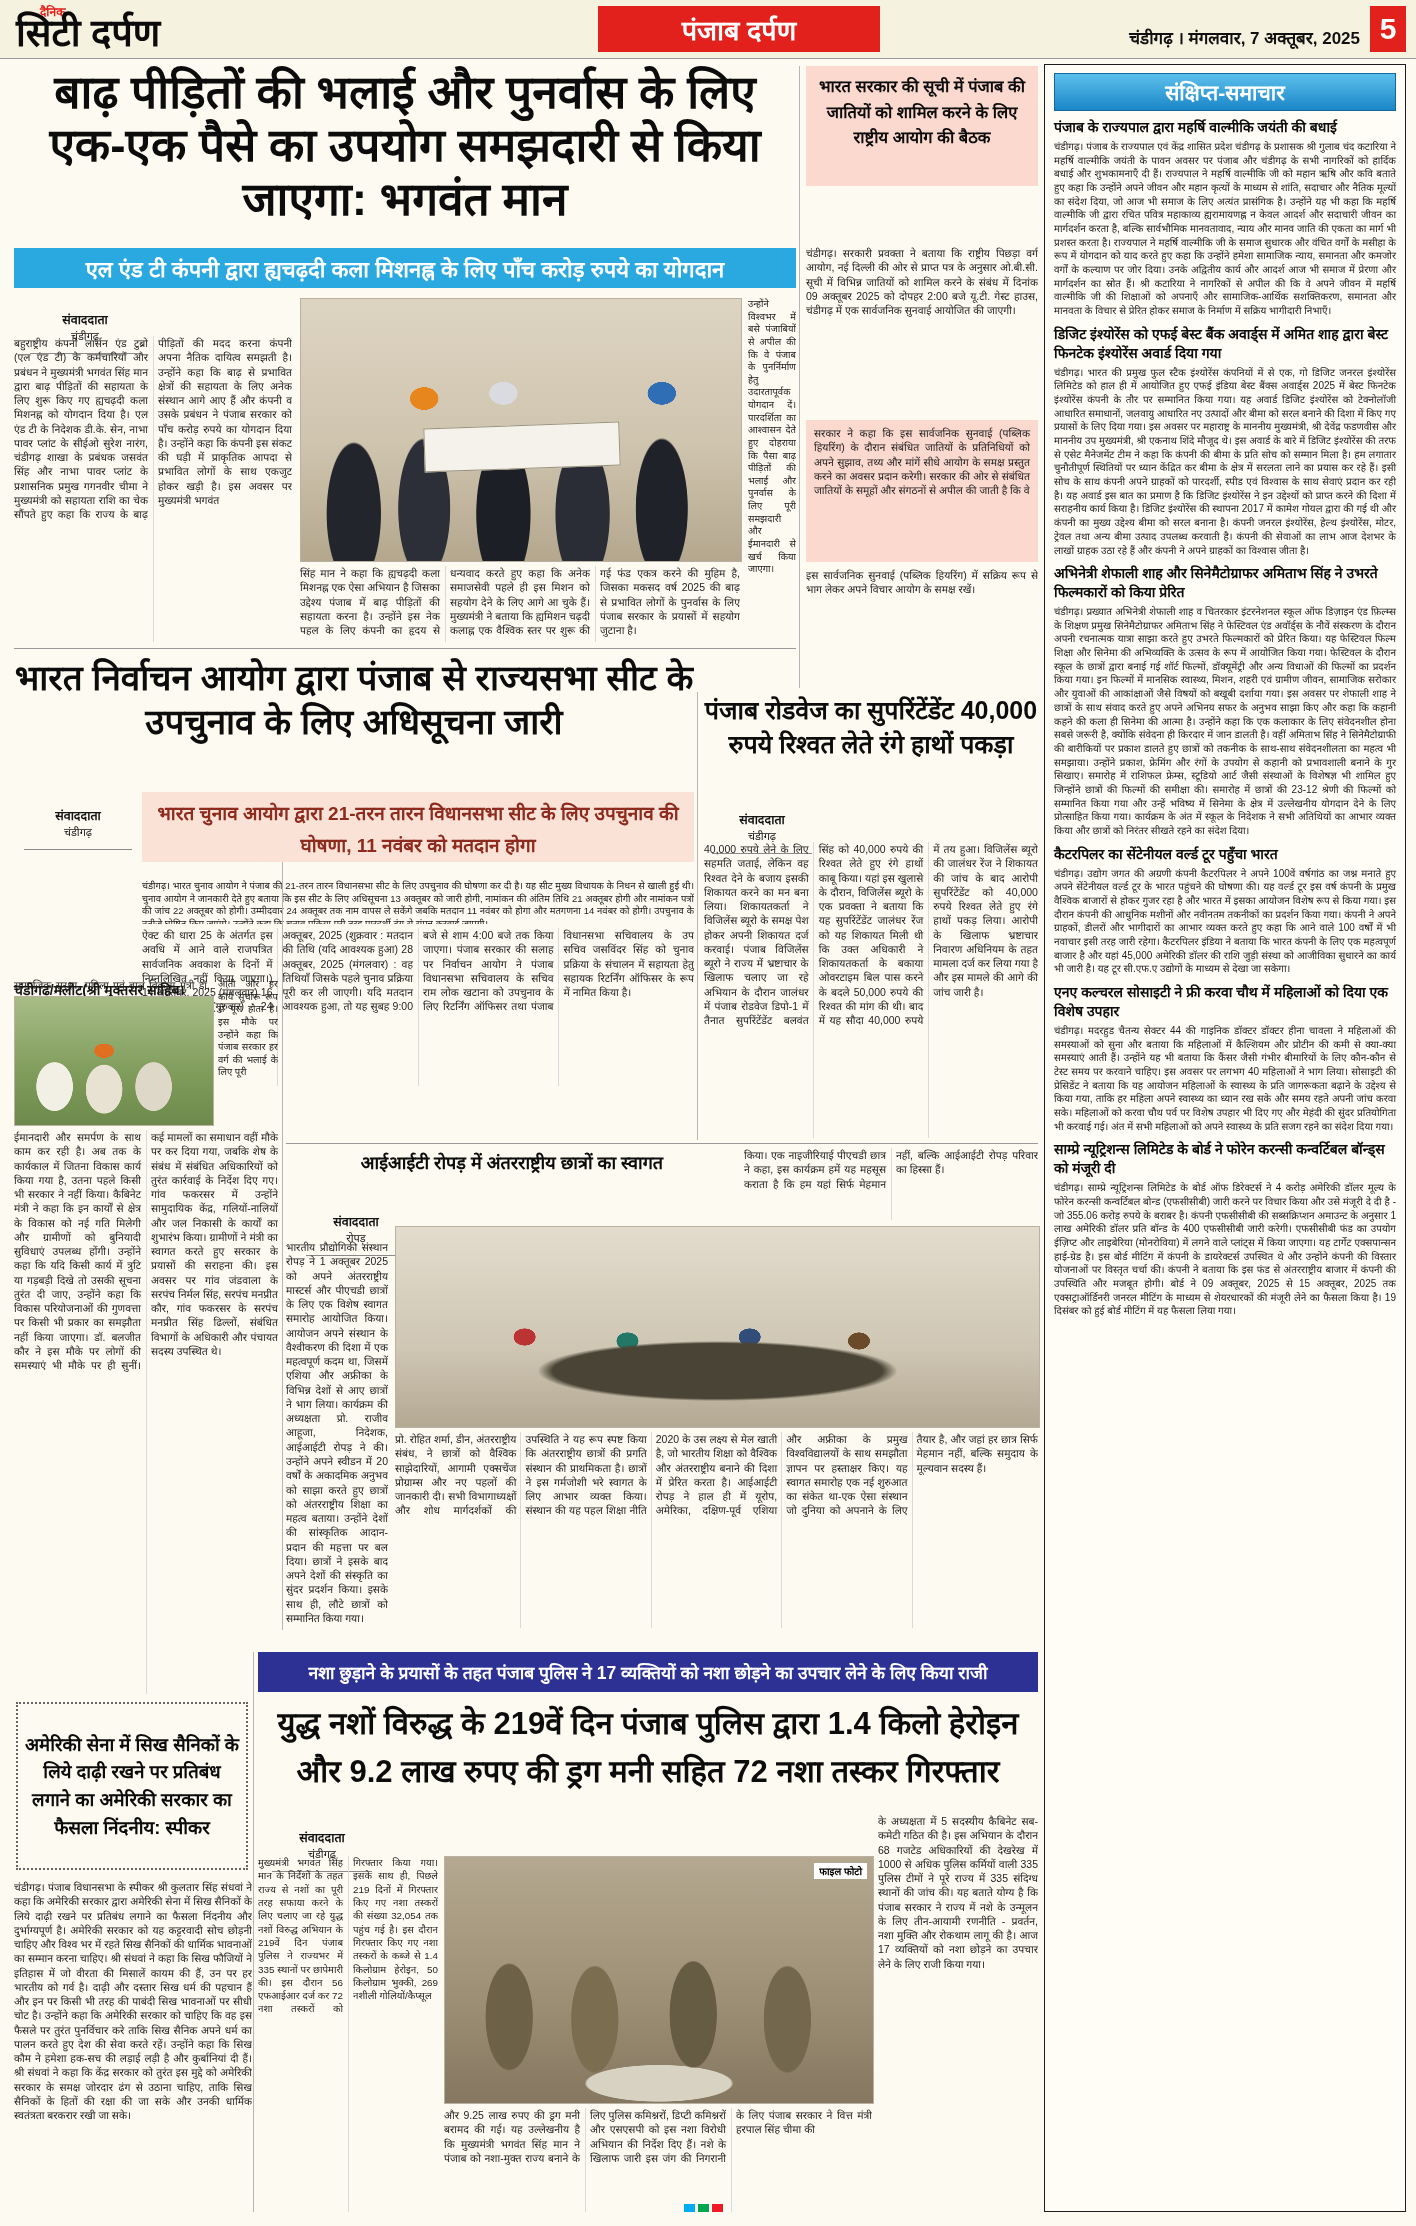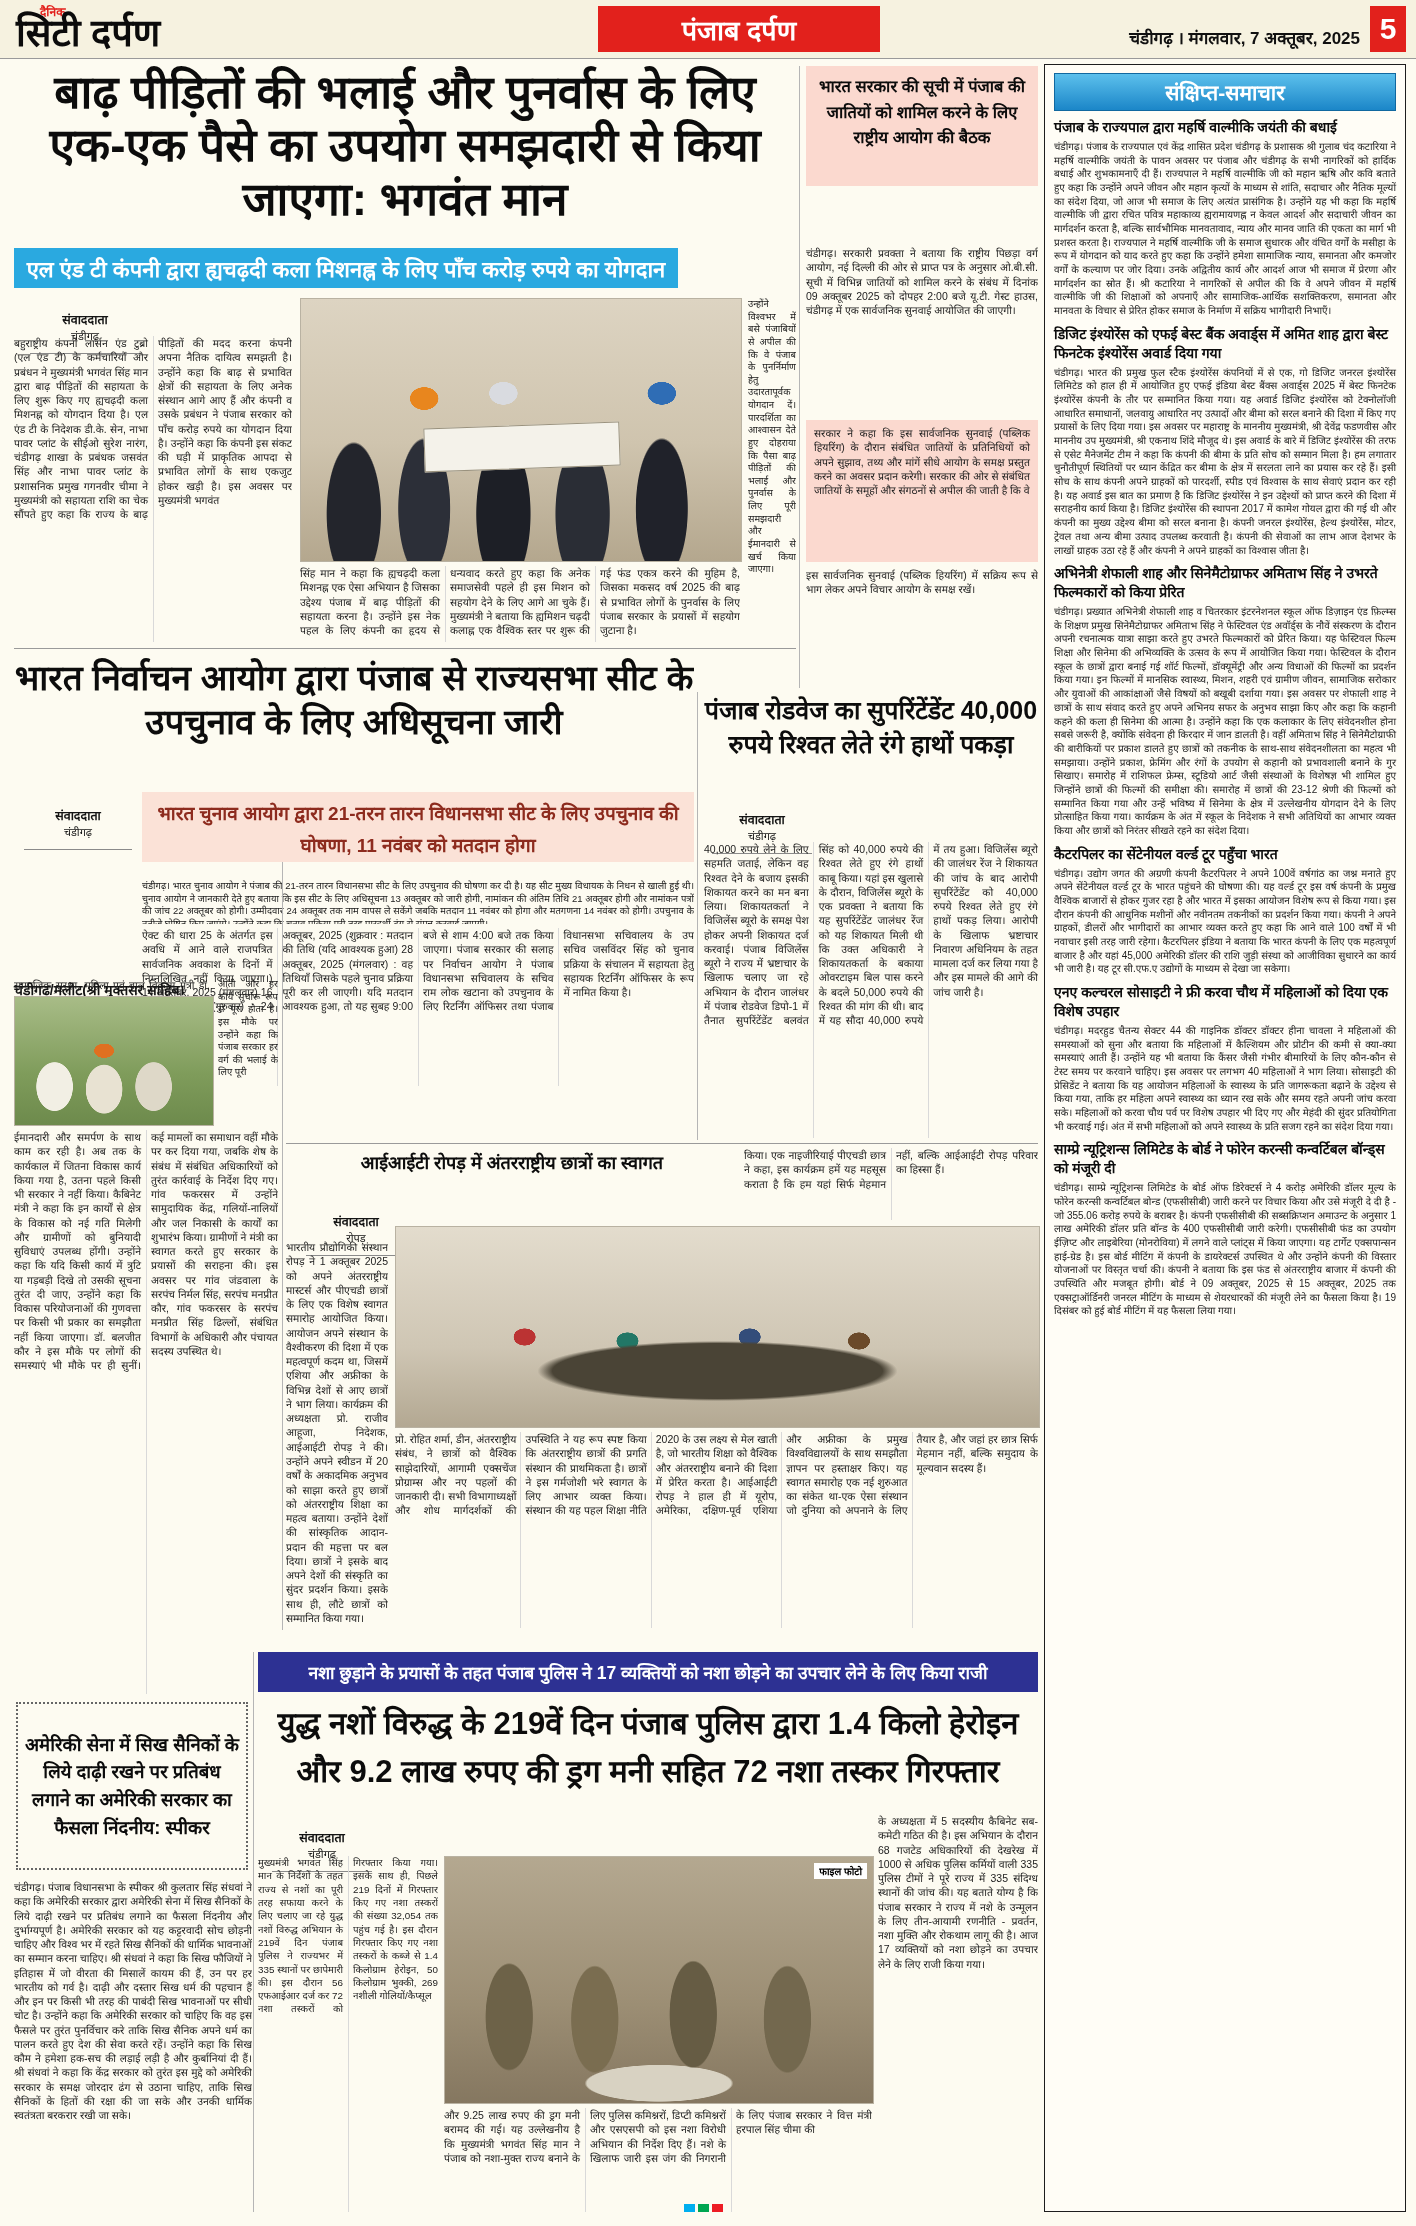--- a/index.html
+++ b/index.html
@@ -46,21 +46,21 @@
 
   <div class="abs hdr-strip" style="left:0;top:0;width:1416px;height:58px;"></div>
   <div class="abs daily" style="left:40px;top:3px;">दैनिक</div>
   <div class="abs masthead" style="left:16px;top:14px;">सिटी दर्पण</div>
   <div class="abs red-box" style="left:598px;top:6px;width:282px;height:46px;font-size:27px;">पंजाब दर्पण</div>
   <div class="abs dateline" style="left:1040px;top:26px;width:320px;text-align:right;">चंडीगढ़ । मंगलवार, 7 अक्तूबर, 2025</div>
   <div class="abs red-box" style="left:1370px;top:6px;width:36px;height:46px;font-size:30px;">5</div>
   <div class="abs hrule" style="left:0;top:58px;width:1416px;"></div>
 
   <div class="abs hl hl-xl" style="left:14px;top:66px;width:782px;height:176px;overflow:hidden;">बाढ़ पीड़ितों की भलाई और पुनर्वास के लिए एक-एक पैसे का उपयोग समझदारी से किया जाएगा: भगवंत मान</div>
-  <div class="abs strip-blue" style="left:14px;top:248px;width:664px;height:40px;">एल एंड टी कंपनी द्वारा ह्यचढ़दी कला मिशनह्न के लिए पाँच करोड़ रुपये का योगदान</div>
+  <div class="abs strip-blue" style="left:14px;top:248px;width:782px;height:40px;">एल एंड टी कंपनी द्वारा ह्यचढ़दी कला मिशनह्न के लिए पाँच करोड़ रुपये का योगदान</div>
   <div class="abs byline" style="left:30px;top:296px;width:110px;">
     <div class="b1">संवाददाता</div>
     <div class="b2">चंडीगढ़</div>
   </div>
   <div class="abs body-txt cols2" style="left:14px;top:336px;width:278px;height:306px;">बहुराष्ट्रीय कंपनी लार्सन एंड टुब्रो (एल एंड टी) के कर्मचारियों और प्रबंधन ने मुख्यमंत्री भगवंत सिंह मान द्वारा बाढ़ पीड़ितों की सहायता के लिए शुरू किए गए ह्यचढ़दी कला मिशनह्न को योगदान दिया है। एल एंड टी के निदेशक डी.के. सेन, नाभा पावर प्लांट के सीईओ सुरेश नारंग, चंडीगढ़ शाखा के प्रबंधक जसवंत सिंह और नाभा पावर प्लांट के प्रशासनिक प्रमुख गगनवीर चीमा ने मुख्यमंत्री को सहायता राशि का चेक सौंपते हुए कहा कि राज्य के बाढ़ पीड़ितों की मदद करना कंपनी अपना नैतिक दायित्व समझती है। उन्होंने कहा कि बाढ़ से प्रभावित क्षेत्रों की सहायता के लिए अनेक संस्थान आगे आए हैं और कंपनी व उसके प्रबंधन ने पंजाब सरकार को पाँच करोड़ रुपये का योगदान दिया है। उन्होंने कहा कि कंपनी इस संकट की घड़ी में प्राकृतिक आपदा से प्रभावित लोगों के साथ एकजुट होकर खड़ी है। इस अवसर पर मुख्यमंत्री भगवंत</div>
 
   <div class="abs photo" style="left:300px;top:298px;width:440px;height:262px;background:
       radial-gradient(ellipse 46px 120px at 12% 82%, #23252c 58%, transparent 60%),
       radial-gradient(ellipse 44px 118px at 28% 80%, #2c2f38 58%, transparent 60%),
       radial-gradient(ellipse 20px 16px at 28% 38%, #e8861e 70%, transparent 72%),

